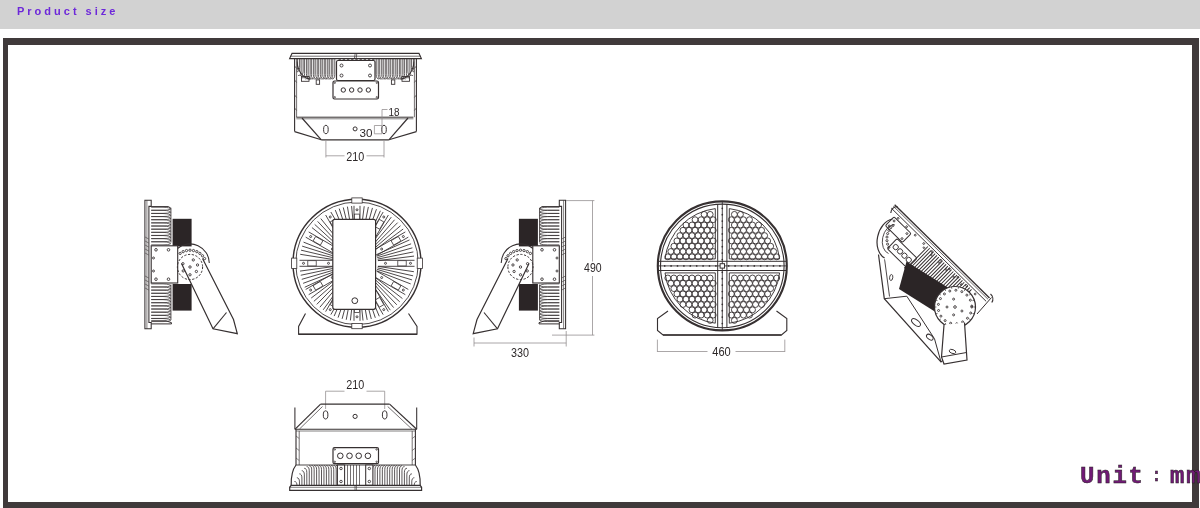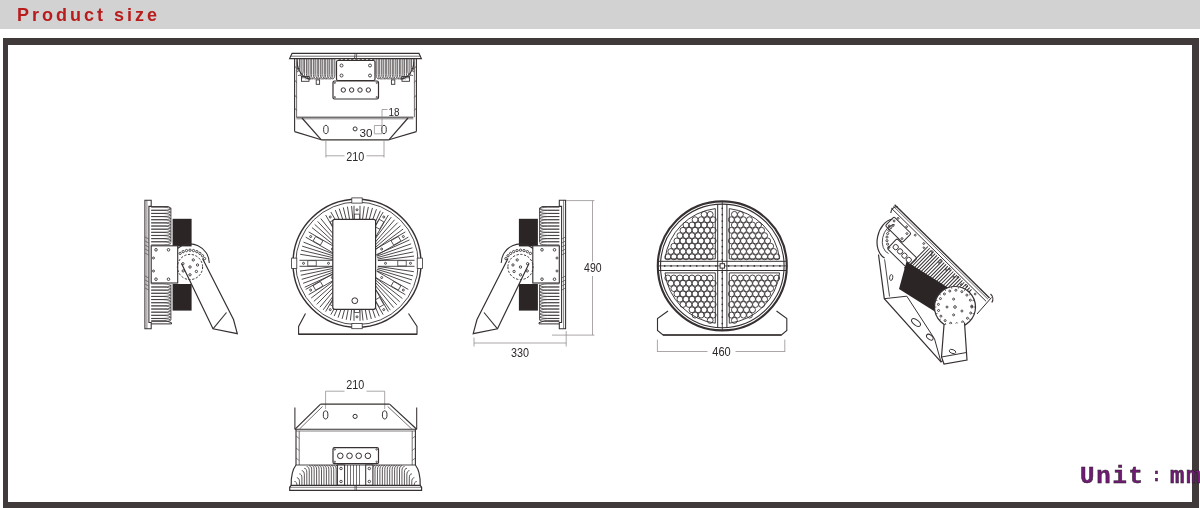--- a/index.html
+++ b/index.html
@@ -1,15 +1,15 @@
 <!DOCTYPE html>
 <html><head><meta charset="utf-8"><style>
 html,body{margin:0;padding:0;width:1200px;height:508px;background:#ffffff;overflow:hidden}
 .hdr{position:absolute;left:0;top:0;width:1200px;height:29px;background:#d2d2d2}
-.hdr span{position:absolute;left:17px;top:5px;font-family:"Liberation Sans",sans-serif;font-weight:bold;font-size:18px;letter-spacing:3px;color:#b91c1c}
+.hdr span{position:absolute;left:17px;top:5px;font-family:"Liberation Sans",sans-serif;font-weight:bold;font-size:11px;letter-spacing:3px;color:#6d28d9}
 .frame{position:absolute;left:3px;top:38px;width:1196px;height:470px;box-sizing:border-box;border-style:solid;border-color:#403a3b;border-width:7px 7px 6px 5px;background:#ffffff}
 .unit{position:absolute;left:1080px;top:463px;font-family:Liberation Mono, monospace;font-weight:bold;font-size:24px;color:#701a75;-webkit-text-stroke:0.5px #241f20;letter-spacing:1.8px}
 .unit i{font-style:normal;font-weight:normal;font-size:19px;padding:0 6px;position:relative;top:-2px}
 svg{position:absolute;left:0;top:0}
 </style></head><body>
 <div class="hdr">
     <span>Product size</span>
   </div>
 <div class="frame"></div>
 <svg width="1200" height="508" viewBox="0 0 1200 508">

